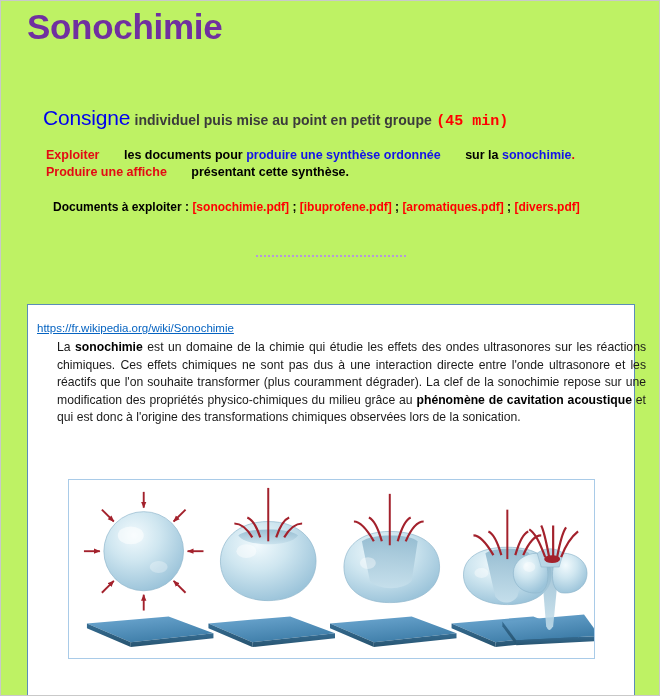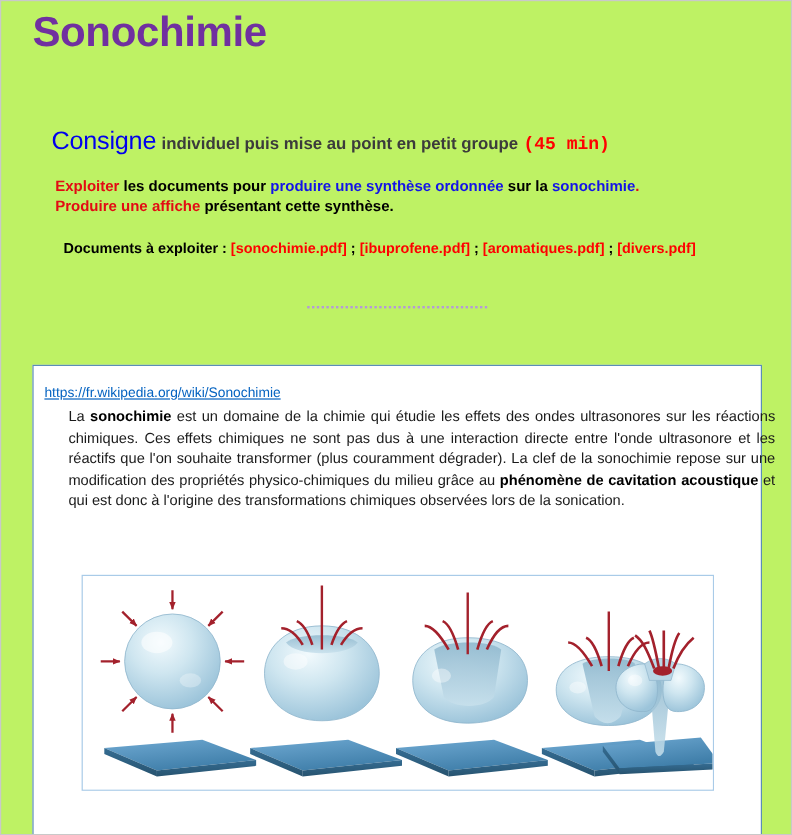--- a/index.html
+++ b/index.html
@@ -48,21 +48,21 @@
   #instructions {
     position: absolute;
     left: 45px; top: 146px;
     font-size: 12.5px;
     font-weight: bold;
     line-height: 17px;
     color: #000000;
   }
   .red   { color: #E30B13; }
   .blue  { color: #1313E8; }
-  .black { color: #000000; }
+  .black { color: #000000; margin-left: 21px; }
 
   #docs-line {
     position: absolute;
     left: 52px; top: 199px;
     font-size: 12px;
     font-weight: bold;
     color: #000000;
     white-space: nowrap;
   }
   #docs-line .sep { color: #000000; font-weight: bold; }

